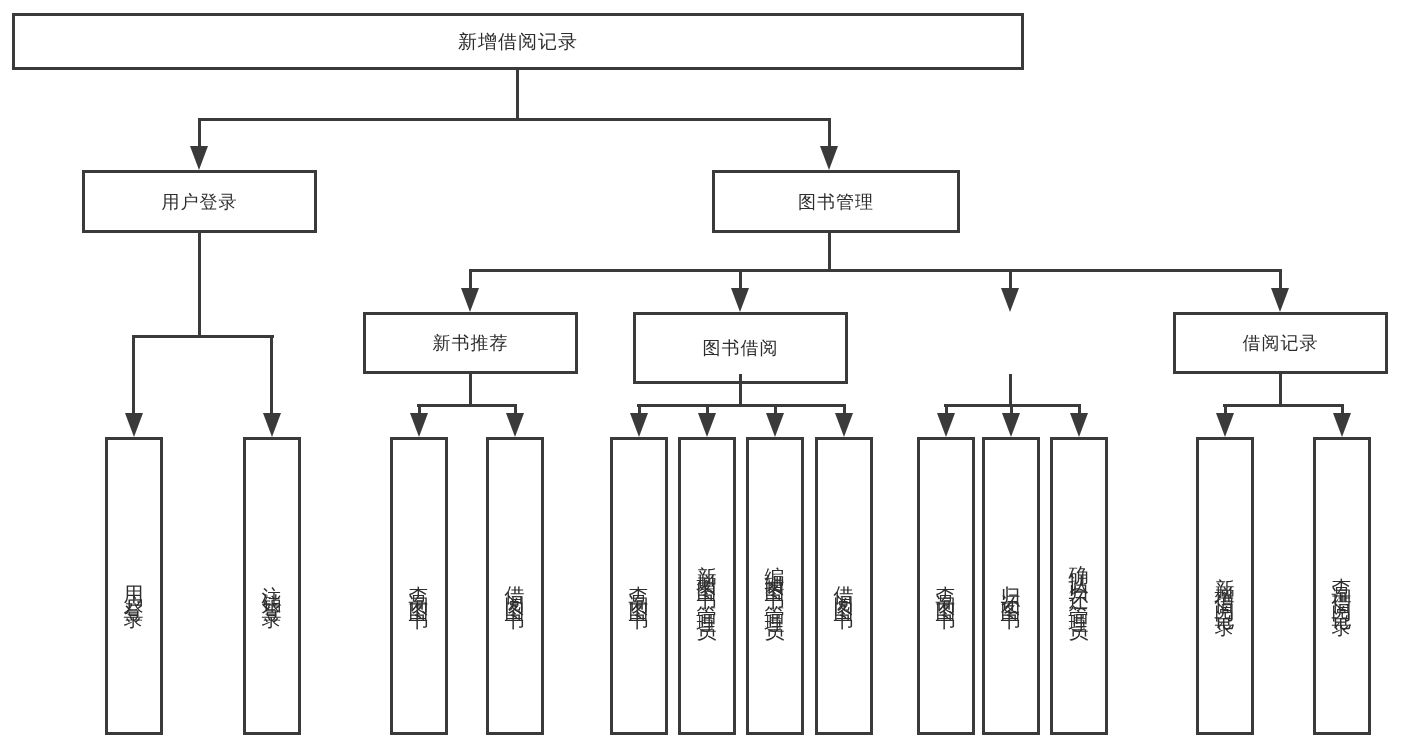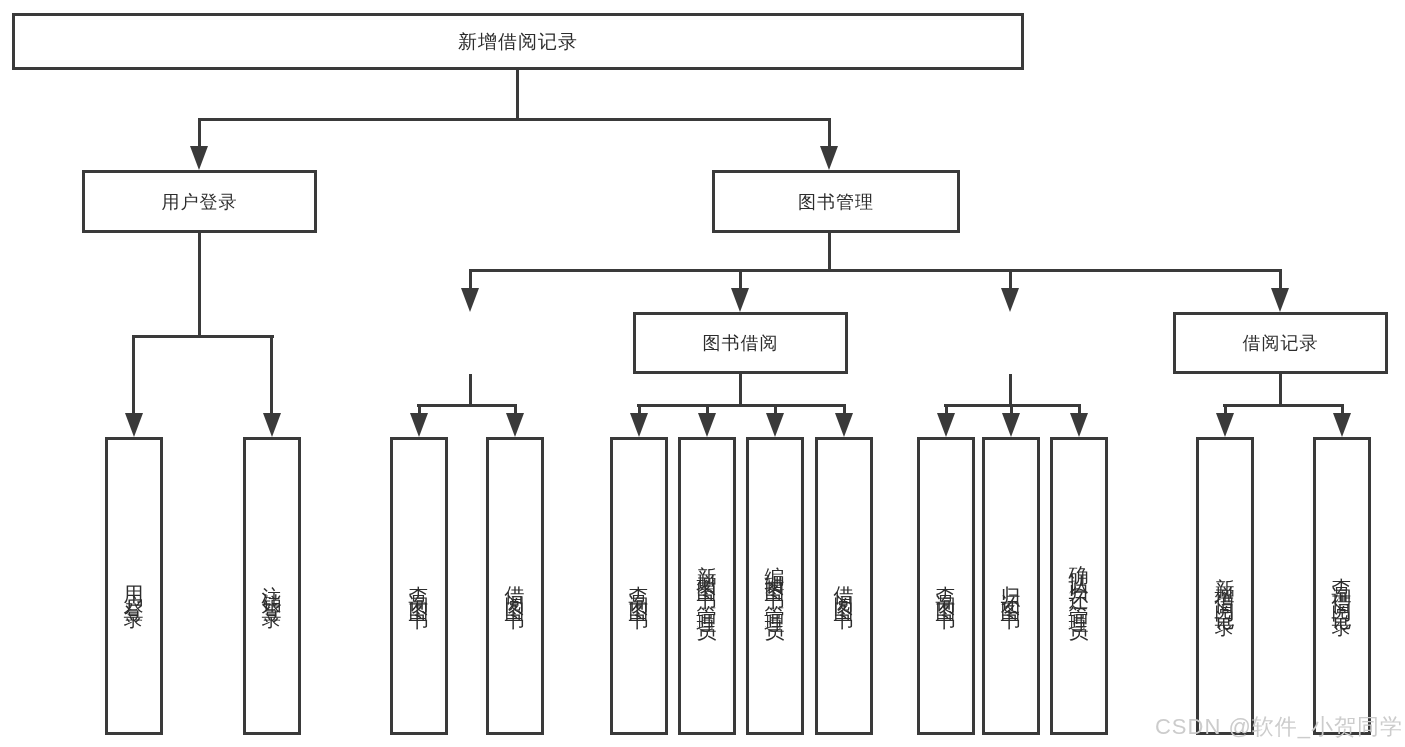--- a/index.html
+++ b/index.html
@@ -66,21 +66,22 @@
   <div class="hline" style="left:469px;top:269px;width:813px"></div>
   <div class="vline" style="left:469px;top:269px;height:21px"></div>
   <div class="arrow" style="left:461px;top:288px"></div>
   <div class="vline" style="left:739px;top:269px;height:21px"></div>
   <div class="arrow" style="left:731px;top:288px"></div>
   <div class="vline" style="left:1009px;top:269px;height:21px"></div>
   <div class="arrow" style="left:1001px;top:288px"></div>
   <div class="vline" style="left:1279px;top:269px;height:21px"></div>
   <div class="arrow" style="left:1271px;top:288px"></div>
 
-  <div class="box hbox" style="left:633px;top:312px;width:215px;height:62px">图书借阅</div>
+  <div class="box hbox" style="left:363px;top:312px;width:215px;height:62px">新书推荐</div>
+  <div class="box hbox" style="left:633px;top:312px;width:215px;height:72px">图书借阅</div>
   <div class="box hbox" style="left:1173px;top:312px;width:215px;height:62px">借阅记录</div>
 
   <div class="vline" style="left:469px;top:374px;height:32px"></div>
   <div class="hline" style="left:417px;top:404px;width:100px"></div>
   <div class="vline" style="left:418px;top:404px;height:11px"></div>
   <div class="arrow" style="left:410px;top:413px"></div>
   <div class="vline" style="left:514px;top:404px;height:11px"></div>
   <div class="arrow" style="left:506px;top:413px"></div>
 
   <div class="vline" style="left:739px;top:374px;height:32px"></div>
@@ -147,15 +148,14 @@
     <span class="vtext">确认归还（管理员）</span>
   </div>
 
   <div class="box leaf" style="left:1196px">
     <span class="vtext">新增借阅记录</span>
   </div>
   <div class="box leaf" style="left:1313px">
     <span class="vtext">查询借阅记录</span>
   </div>
 
-  <div class="watermark">CSDN @软件_小贺同学</div>
 
 </div>
 
 </body></html>

